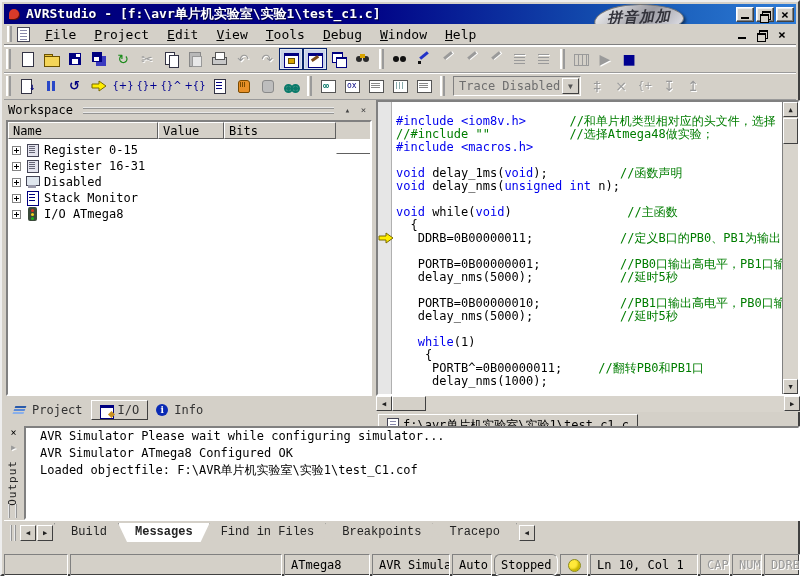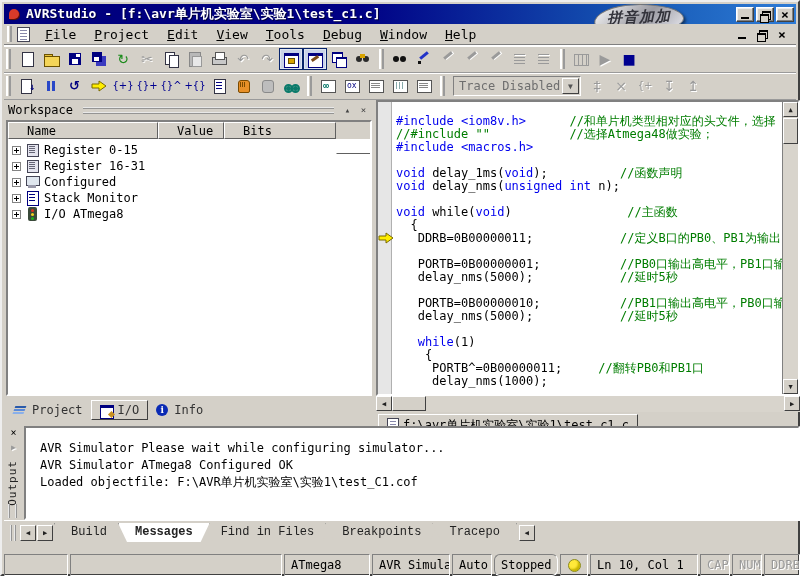--- a/index.html
+++ b/index.html
@@ -102,21 +102,21 @@
   
   .main { position:absolute; left:2px; top:98px; width:796px; height:324px; }
   
   .workspace { position:absolute; left:2px; top:2px; width:366px; height:320px; }
   .ws-header { height:16px; display:flex; align-items:center; font-size:12px; padding:0 2px; }
   .ws-header .ws-title { margin-right:6px; }
   .ws-grip { flex:1; height:7px; border-top:2px ridge #e8e8e8; border-bottom:2px ridge #e8e8e8; margin:0 4px; }
   .ws-hbtn { width:13px; height:12px; display:flex; align-items:center; justify-content:center; font-size:9px; color:#444; margin-left:3px; }
   .ws-body { position:absolute; left:0; top:18px; right:0; bottom:26px; border:2px solid; border-color:#808080 #fff #fff #808080; background:#fff; overflow:hidden; }
   .ws-cols { display:flex; height:17px; background:#d4d0c8; }
-  .ws-col { border:1px solid; border-color:#fff #606060 #606060 #fff; padding:1px 18px; font-size:12px; white-space:nowrap; overflow:hidden; flex:none; }
+  .ws-col { border:1px solid; border-color:#fff #606060 #606060 #fff; padding:1px 4px; font-size:12px; white-space:nowrap; overflow:hidden; flex:none; }
   .tree { padding-top:3px; }
   .tree-row { display:flex; align-items:center; height:16px; padding-left:4px; white-space:nowrap; }
   .plusbox { width:9px; height:9px; border:1px solid #848484; background:#fff; position:relative; margin-right:4px; flex:none; }
   .plusbox::before { content:""; position:absolute; left:1px; top:3px; width:5px; height:1px; background:#000; }
   .plusbox::after { content:""; position:absolute; left:3px; top:1px; width:1px; height:5px; background:#000; }
   .titem { width:15px; height:14px; position:relative; margin-right:4px; flex:none; }
   .ti-register::before { content:""; position:absolute; left:2px; top:1px; width:10px; height:11px; background:#e4e4ee; border:1px solid #445; }
   .ti-register::after { content:""; position:absolute; left:4px; top:3px; width:6px; height:1px; background:#667; box-shadow:0 2px 0 #667, 0 4px 0 #667, 0 6px 0 #667; }
   .ti-processor::before { content:""; position:absolute; left:1px; top:1px; width:12px; height:8px; background:#dfe6ee; border:1px solid #445; }
   .ti-processor::after { content:""; position:absolute; left:3px; top:10px; width:8px; height:3px; background:#99a; }
@@ -153,21 +153,21 @@
   .ft-icon { width:12px; height:14px; background:#fff; border:1px solid #445; position:relative; flex:none; }
   .ft-icon::before { content:""; position:absolute; left:2px; top:2px; width:6px; height:1px; background:#88a; box-shadow:0 3px 0 #88a, 0 6px 0 #88a; }
 
   
   .output { position:absolute; left:2px; top:424px; width:796px; height:94px; display:flex; }
   .out-strip { width:20px; position:relative; flex:none; }
   .out-xbtn { position:absolute; left:3px; top:2px; width:13px; height:12px; font-size:10px; line-height:10px; text-align:center; color:#000; }
   .out-abtn { position:absolute; left:3px; top:16px; width:13px; height:12px; font-size:8px; line-height:12px; text-align:center; color:#9a9a9a; text-shadow:1px 1px 0 #fff; }
   .out-vlabel { position:absolute; left:2px; top:34px; writing-mode:vertical-rl; transform:rotate(180deg); font-size:11px; color:#222; letter-spacing:1px; }
   .out-grip { position:absolute; left:4px; bottom:2px; width:9px; height:14px; border-left:2px ridge #e8e8e8; border-right:2px ridge #e8e8e8; }
-  .out-body { flex:1; border:2px solid; border-color:#808080 #fff #fff #808080; background:#fff; padding:12px 0 0 14px; overflow:hidden; }
+  .out-body { flex:1; border:2px solid; border-color:#808080 #fff #fff #808080; background:#fff; padding:0 0 0 14px; overflow:hidden; }
   .out-line { height:17px; line-height:17px; font-size:12px; white-space:pre; }
 
   
   .btabs { position:absolute; left:2px; top:518px; width:796px; height:24px; display:flex; align-items:center; border-top:1px solid #fff; }
   .bt-grip { width:6px; height:16px; margin:0 4px 0 6px; border-left:2px ridge #e8e8e8; border-right:2px ridge #e8e8e8; }
   .bt-scroll { width:16px; height:16px; background:#d4d0c8; border:1px solid; border-color:#fff #404040 #404040 #fff; display:flex; align-items:center; justify-content:center; font-size:7px; color:#222; flex:none; margin-right:1px; }
   .btab { height:19px; padding:2px 16px 0 16px; font-size:12px; color:#222; clip-path:polygon(0 0,100% 0,calc(100% - 9px) 100%,9px 100%); background:#d4d0c8; position:relative; margin-left:-6px; border-left:1px solid #808080; border-right:1px solid #808080; white-space:nowrap;font-family:Liberation Mono, monospace; }
   .btab.active { background:#fff; font-weight:bold; z-index:2; }
 
   
@@ -395,21 +395,21 @@
               <span>Register 0-15</span>
             </div>
             <div class="tree-row">
               <span class="plusbox"></span>
               <span class="titem ti-register"></span>
               <span>Register 16-31</span>
             </div>
             <div class="tree-row">
               <span class="plusbox"></span>
               <span class="titem ti-processor"></span>
-              <span>Configured</span>
+              <span>Disabled</span>
             </div>
             <div class="tree-row">
               <span class="plusbox"></span>
               <span class="titem ti-stackdoc"></span>
               <span>Stack Monitor</span>
             </div>
             <div class="tree-row">
               <span class="plusbox"></span>
               <span class="titem ti-traffic"></span>
               <span>I/O ATmega8</span>

